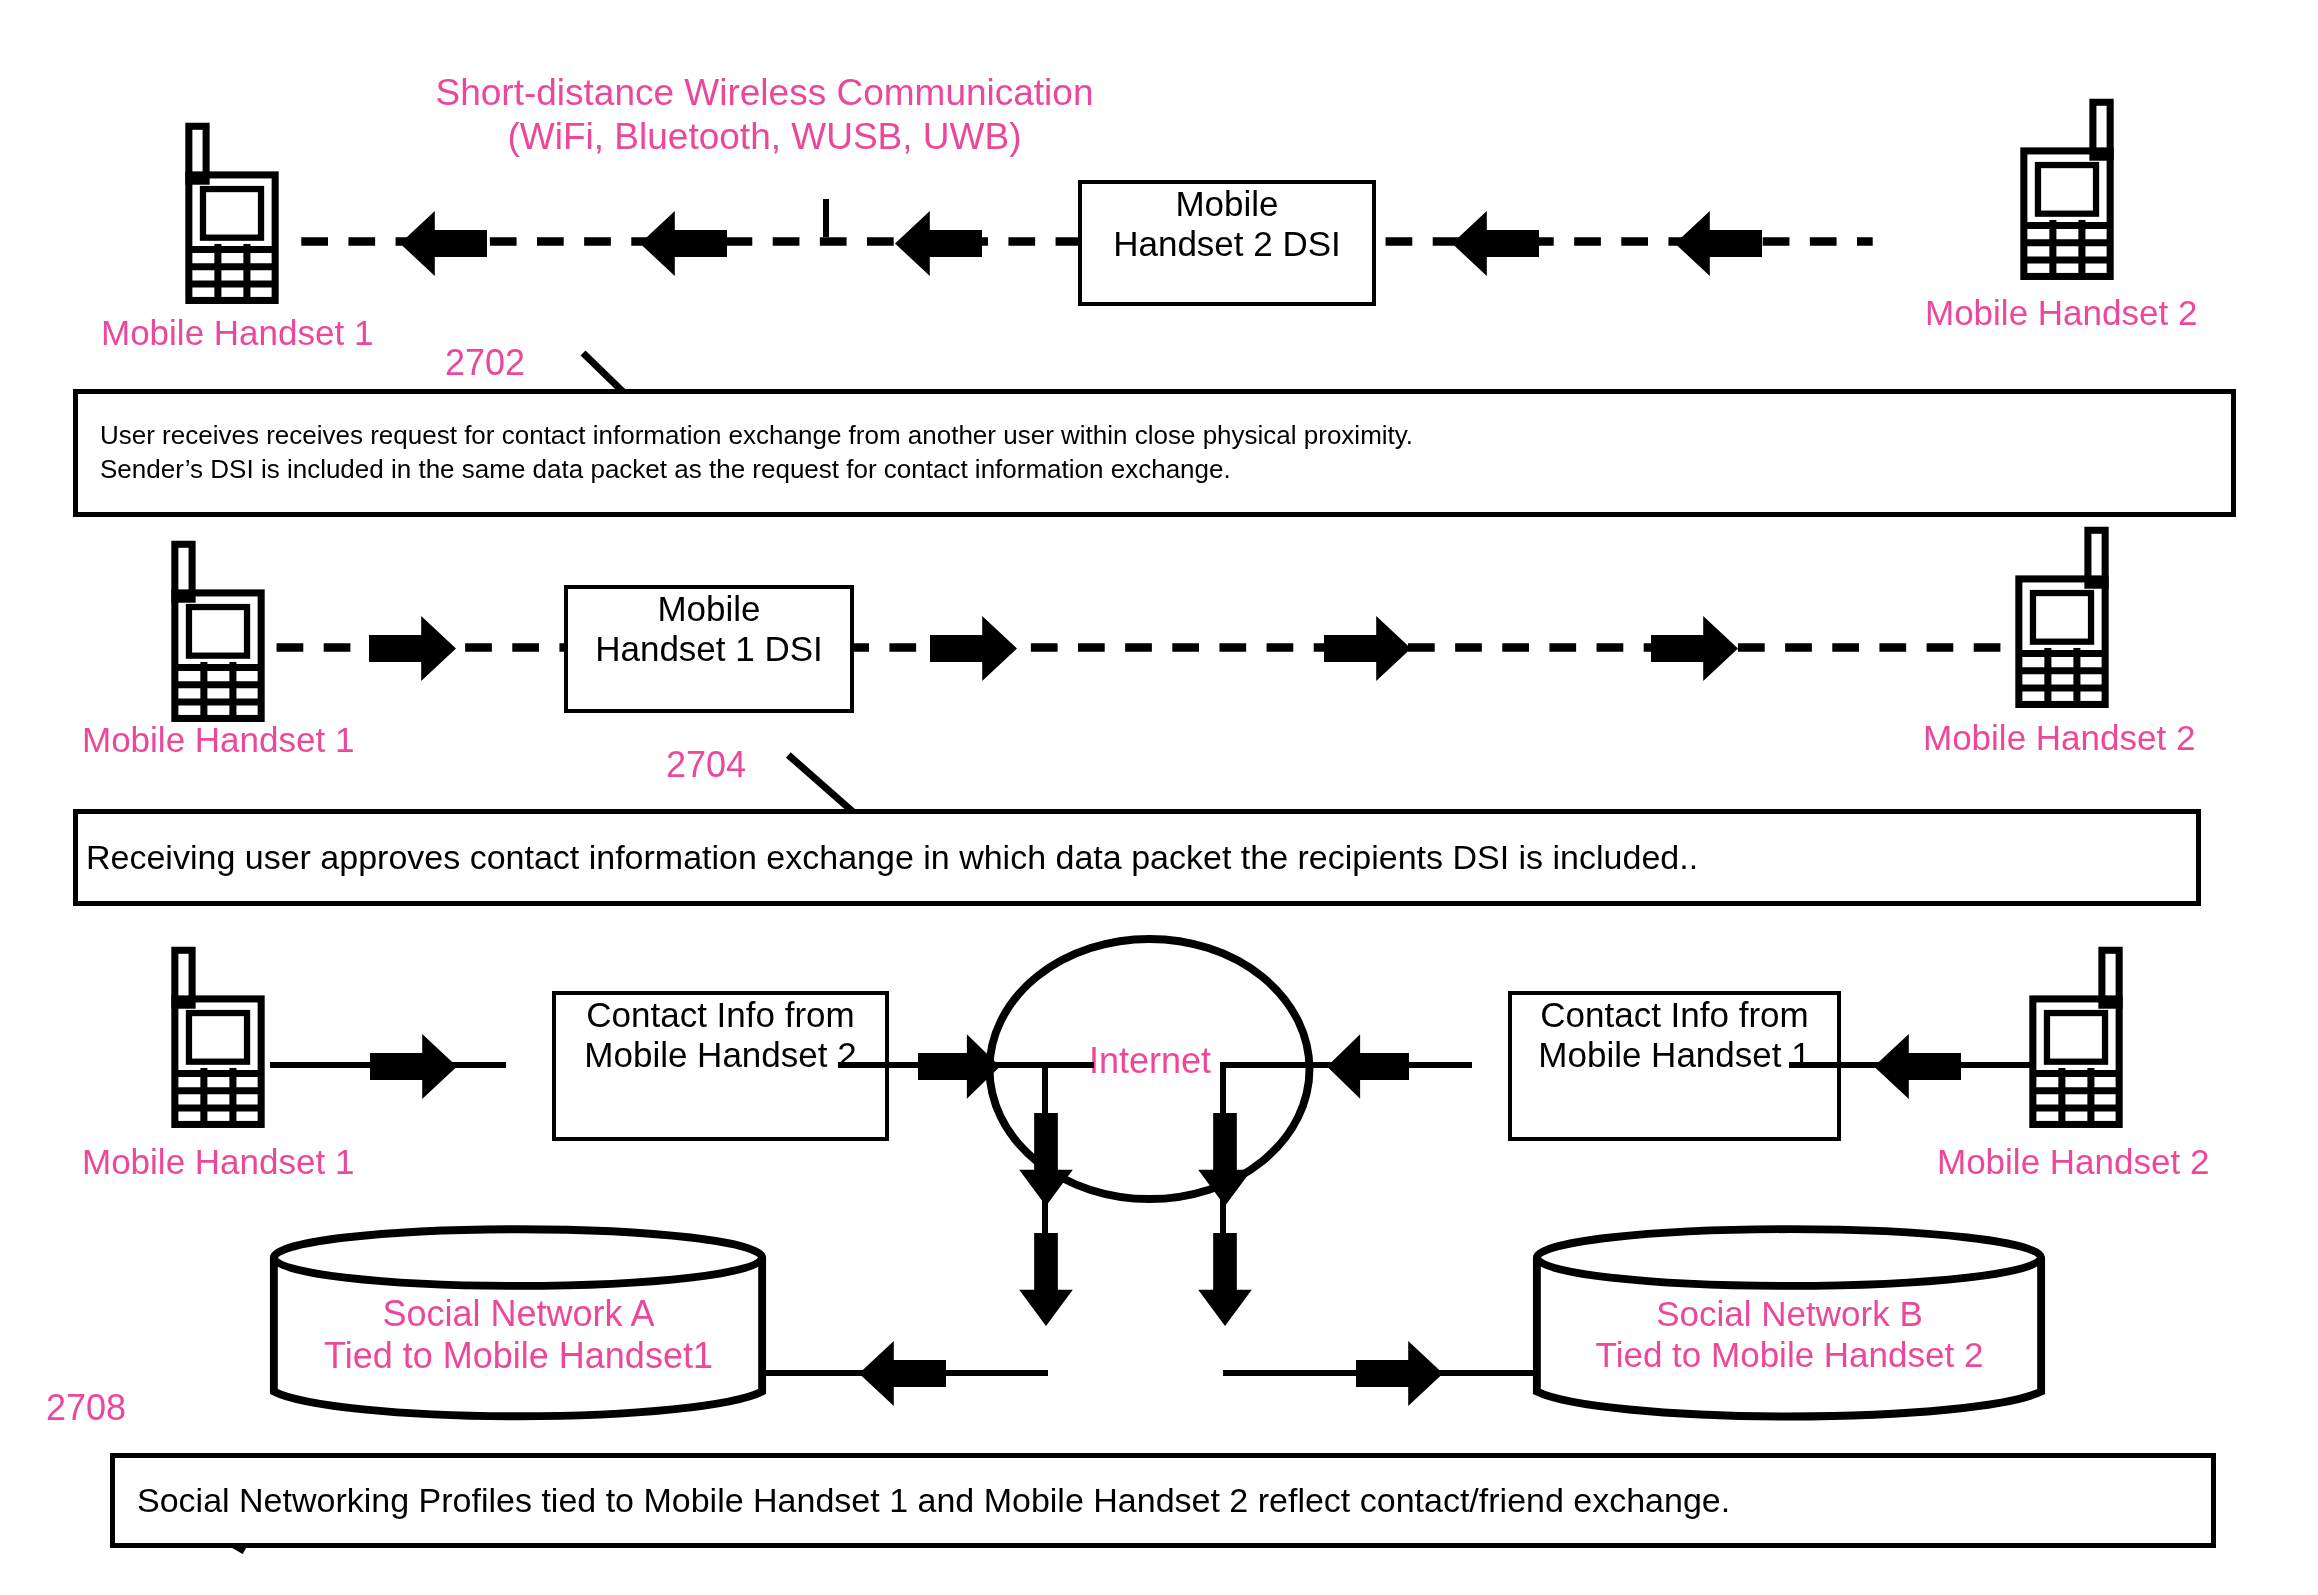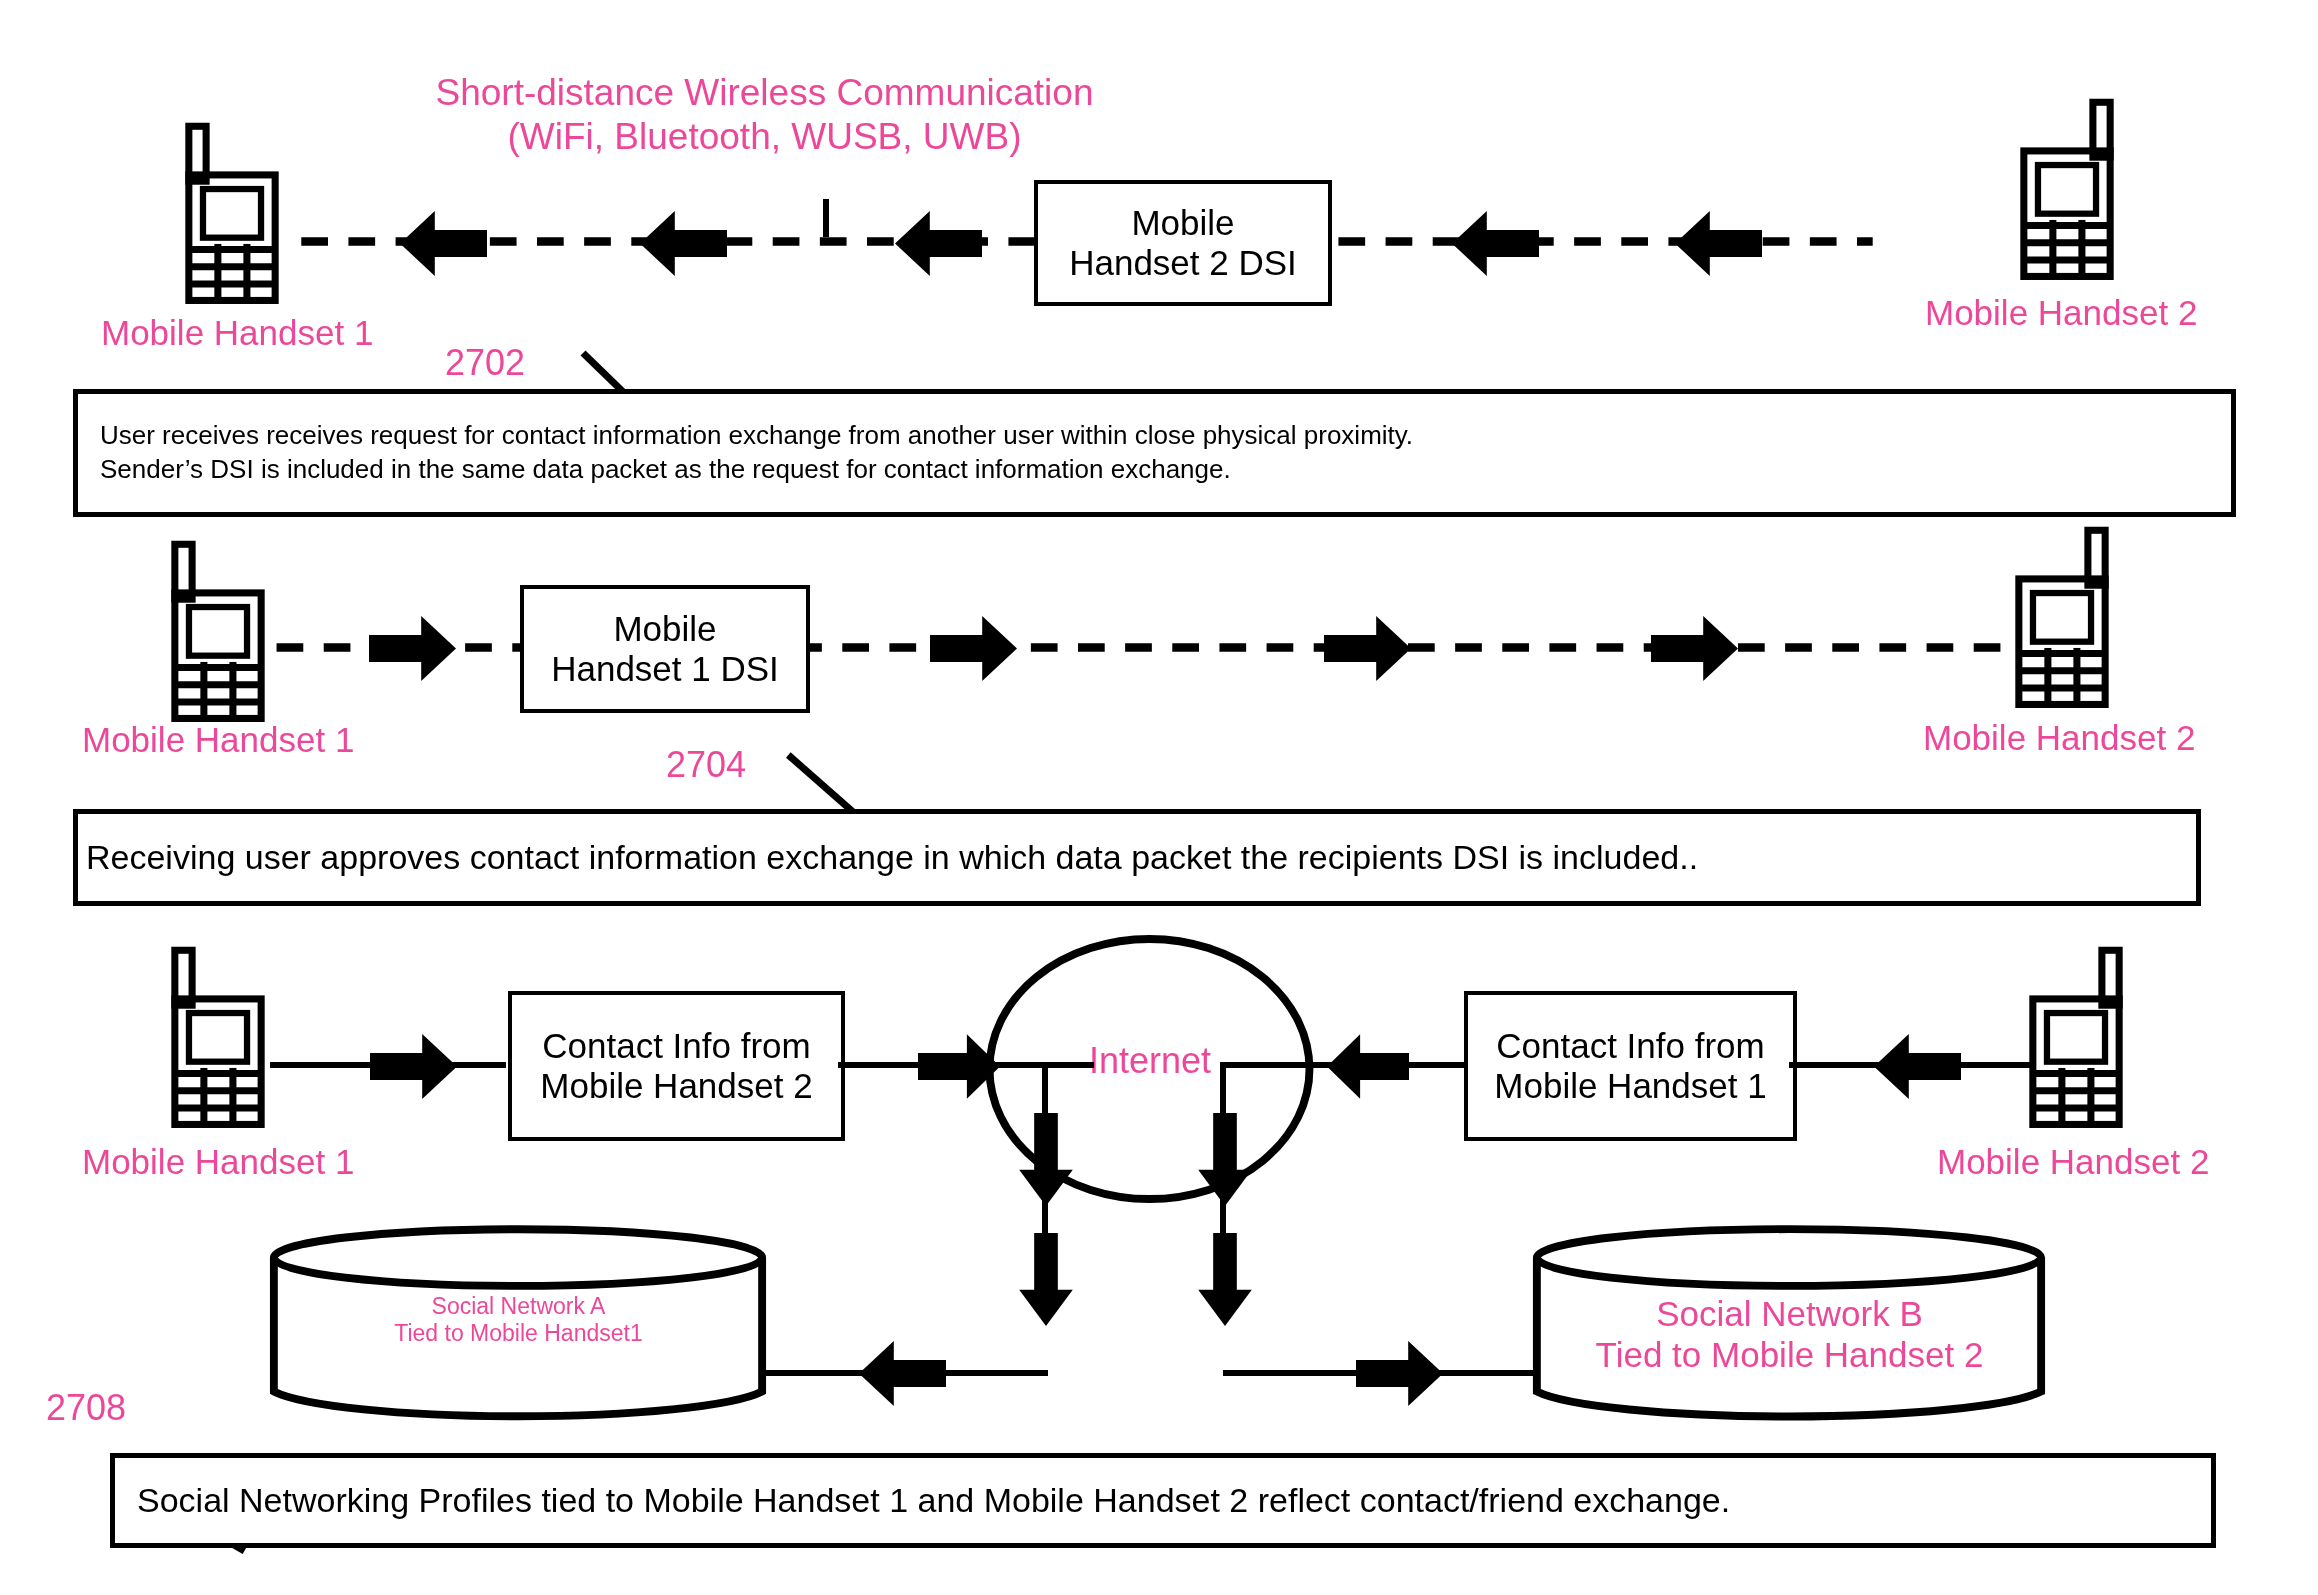--- a/index.html
+++ b/index.html
@@ -2,21 +2,21 @@
 <html style="font-size:12.6px"><head>
 <meta charset="utf-8">
 <style>
   html,body{margin:0;padding:0;background:#ffffff;}
   body{width:2319px;height:1595px;position:relative;
        font-family:"Liberation Sans","DejaVu Sans",sans-serif;color:#000;}
   .stage{position:absolute;left:0;top:0;width:2319px;height:1595px;}
   .txt{position:absolute;white-space:nowrap;line-height:1.18;color:#ec4899;}
   .ctr{text-align:center;}
   .box{position:absolute;border:4.7px solid #000;background:#fff;
-       display:flex;align-items:center;justify-content:center;text-align:center;}
+       display:flex;justify-content:center;text-align:center;margin-left:44px;}
   .wideblock{position:absolute;border:5.5px solid #000;background:#fff;
        display:flex;align-items:center;}
   .wideblock .inner{padding-left:22px;line-height:1.30;}
   svg{position:absolute;overflow:visible;}
   .hline{position:absolute;background:#000;}
   .vline{position:absolute;background:#000;}
 </style>
 </head>
 <body>
 
@@ -229,21 +229,21 @@
     <line x1="10" y1="201" x2="120" y2="201" stroke="#000" stroke-width="9"></line>
     <line x1="47" y1="150" x2="47" y2="222" stroke="#000" stroke-width="9"></line>
     <line x1="84" y1="150" x2="84" y2="222" stroke="#000" stroke-width="9"></line>
   </svg>
   <div class="txt" style="left:1937px;top:1141px;font-size:35px;">Mobile Handset 2</div>
 
   <svg style="left:266px;top:1226px;width:504px;height:197px;" viewBox="0 0 640 250">
     <path d="M10,40 L10,210 A320,42 0 0 0 630,210 L630,40" fill="#fff" stroke="#000" stroke-width="10"></path>
     <ellipse cx="320" cy="40" rx="310" ry="36" fill="#fff" stroke="#000" stroke-width="10"></ellipse>
   </svg>
-  <div class="txt ctr" style="left:282px;top:1293px;width:473px;font-size:23px;">
+  <div class="txt ctr" style="left:282px;top:1293px;width:473px;font-size:36px;">
     <div>Social Network A</div>
     <div>Tied to Mobile Handset1</div>
   </div>
 
   <div class="hline" style="left:763px;top:1370px;width:285px;height:6.3px;"></div>
   <svg style="left:859px;top:1341px;width:87px;height:65px;" viewBox="0 0 110 82">
       <polygon points="0,41 44,0 44,24 110,24 110,58 44,58 44,82" fill="#000"></polygon>
     </svg>
 
   <svg style="left:1529px;top:1226px;width:520px;height:197px;" viewBox="0 0 660 250">

